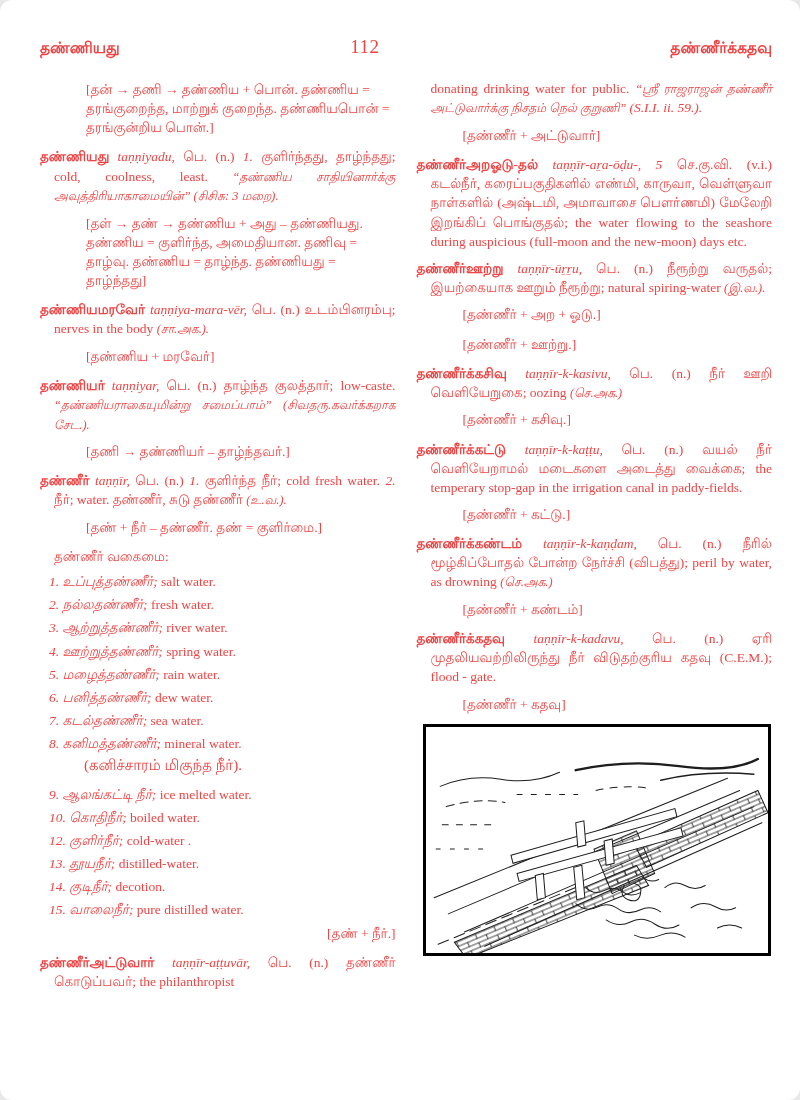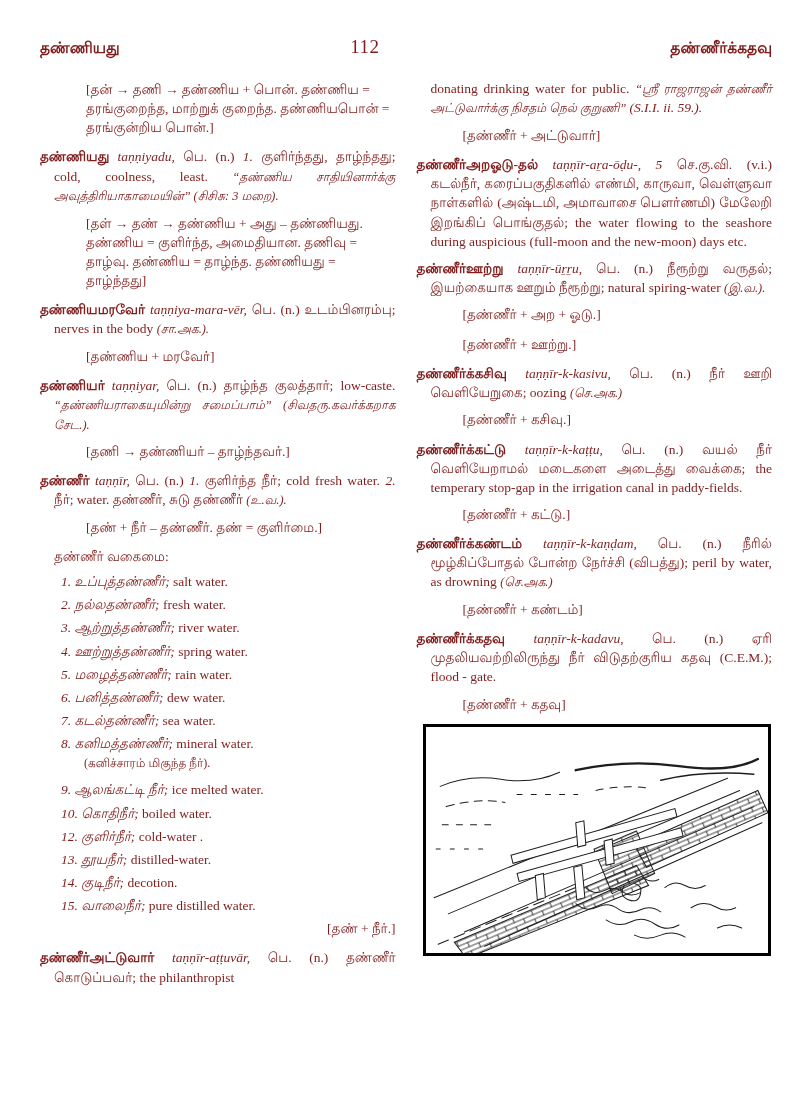--- a/index.html
+++ b/index.html
@@ -1,31 +1,31 @@
 <!DOCTYPE html>
 <html><head>
 <meta charset="utf-8">
 <style>
   html,body{margin:0;padding:0;background:#e8e8e8;}
-  .page{position:relative;width:800px;height:1100px;background:#ffffff;color:#7f1d1d;
-        font-family:"Liberation Serif", serif;overflow:hidden;}
+  .page{position:relative;width:800px;height:1100px;background:#ffffff;color:#ef4444;
+        font-family:"Liberation Serif", serif;overflow:hidden;border-radius:12px;}
   .inner{padding:36px 28px 0 40px;}
   .header{display:flex;justify-content:space-between;align-items:baseline;margin-bottom:20px;}
   .hw-head{font-weight:bold;font-size:15.5px;}
   .pageno{font-size:19px;letter-spacing:.5px;transform:translateX(-30px);}
   .cols{display:flex;gap:21px;}
   .col{width:356px;font-size:13.5px;line-height:1.42;}
   .blk{margin:0 0 8px 0;}
   .entry{padding-left:14px;text-indent:-14px;text-align:justify;}
   .cont{padding-left:14px;text-align:justify;}
   .ety{margin:1px 0 10px 46px;font-style:italic;}
   .ety2{margin:1px 0 10px 22px;font-style:italic;text-align:right;}
   .list-head{margin-left:14px;font-style:italic;margin-bottom:6px;}
-  .li{margin-left:21px;margin-bottom:4px;}
-  .li-note{margin-left:44px;font-style:italic;font-size:12px;margin-top:-2px;}
+  .li{margin-left:9px;margin-bottom:4px;}
+  .li-note{margin-left:44px;font-style:italic;font-size:15px;margin-top:-2px;}
   .sg-n{font-style:normal;}
   .sg-b{font-weight:bold;}
   .sg-i{font-style:italic;}
   .sg-c{font-style:italic;font-size:12.3px;}
   .figure{margin:10px 0 0 6px;width:342px;height:226px;border:3px solid #000;background:#fff;}
   .figure svg{display:block;width:100%;height:100%;}
 </style>
 </head>
 <body>
 

